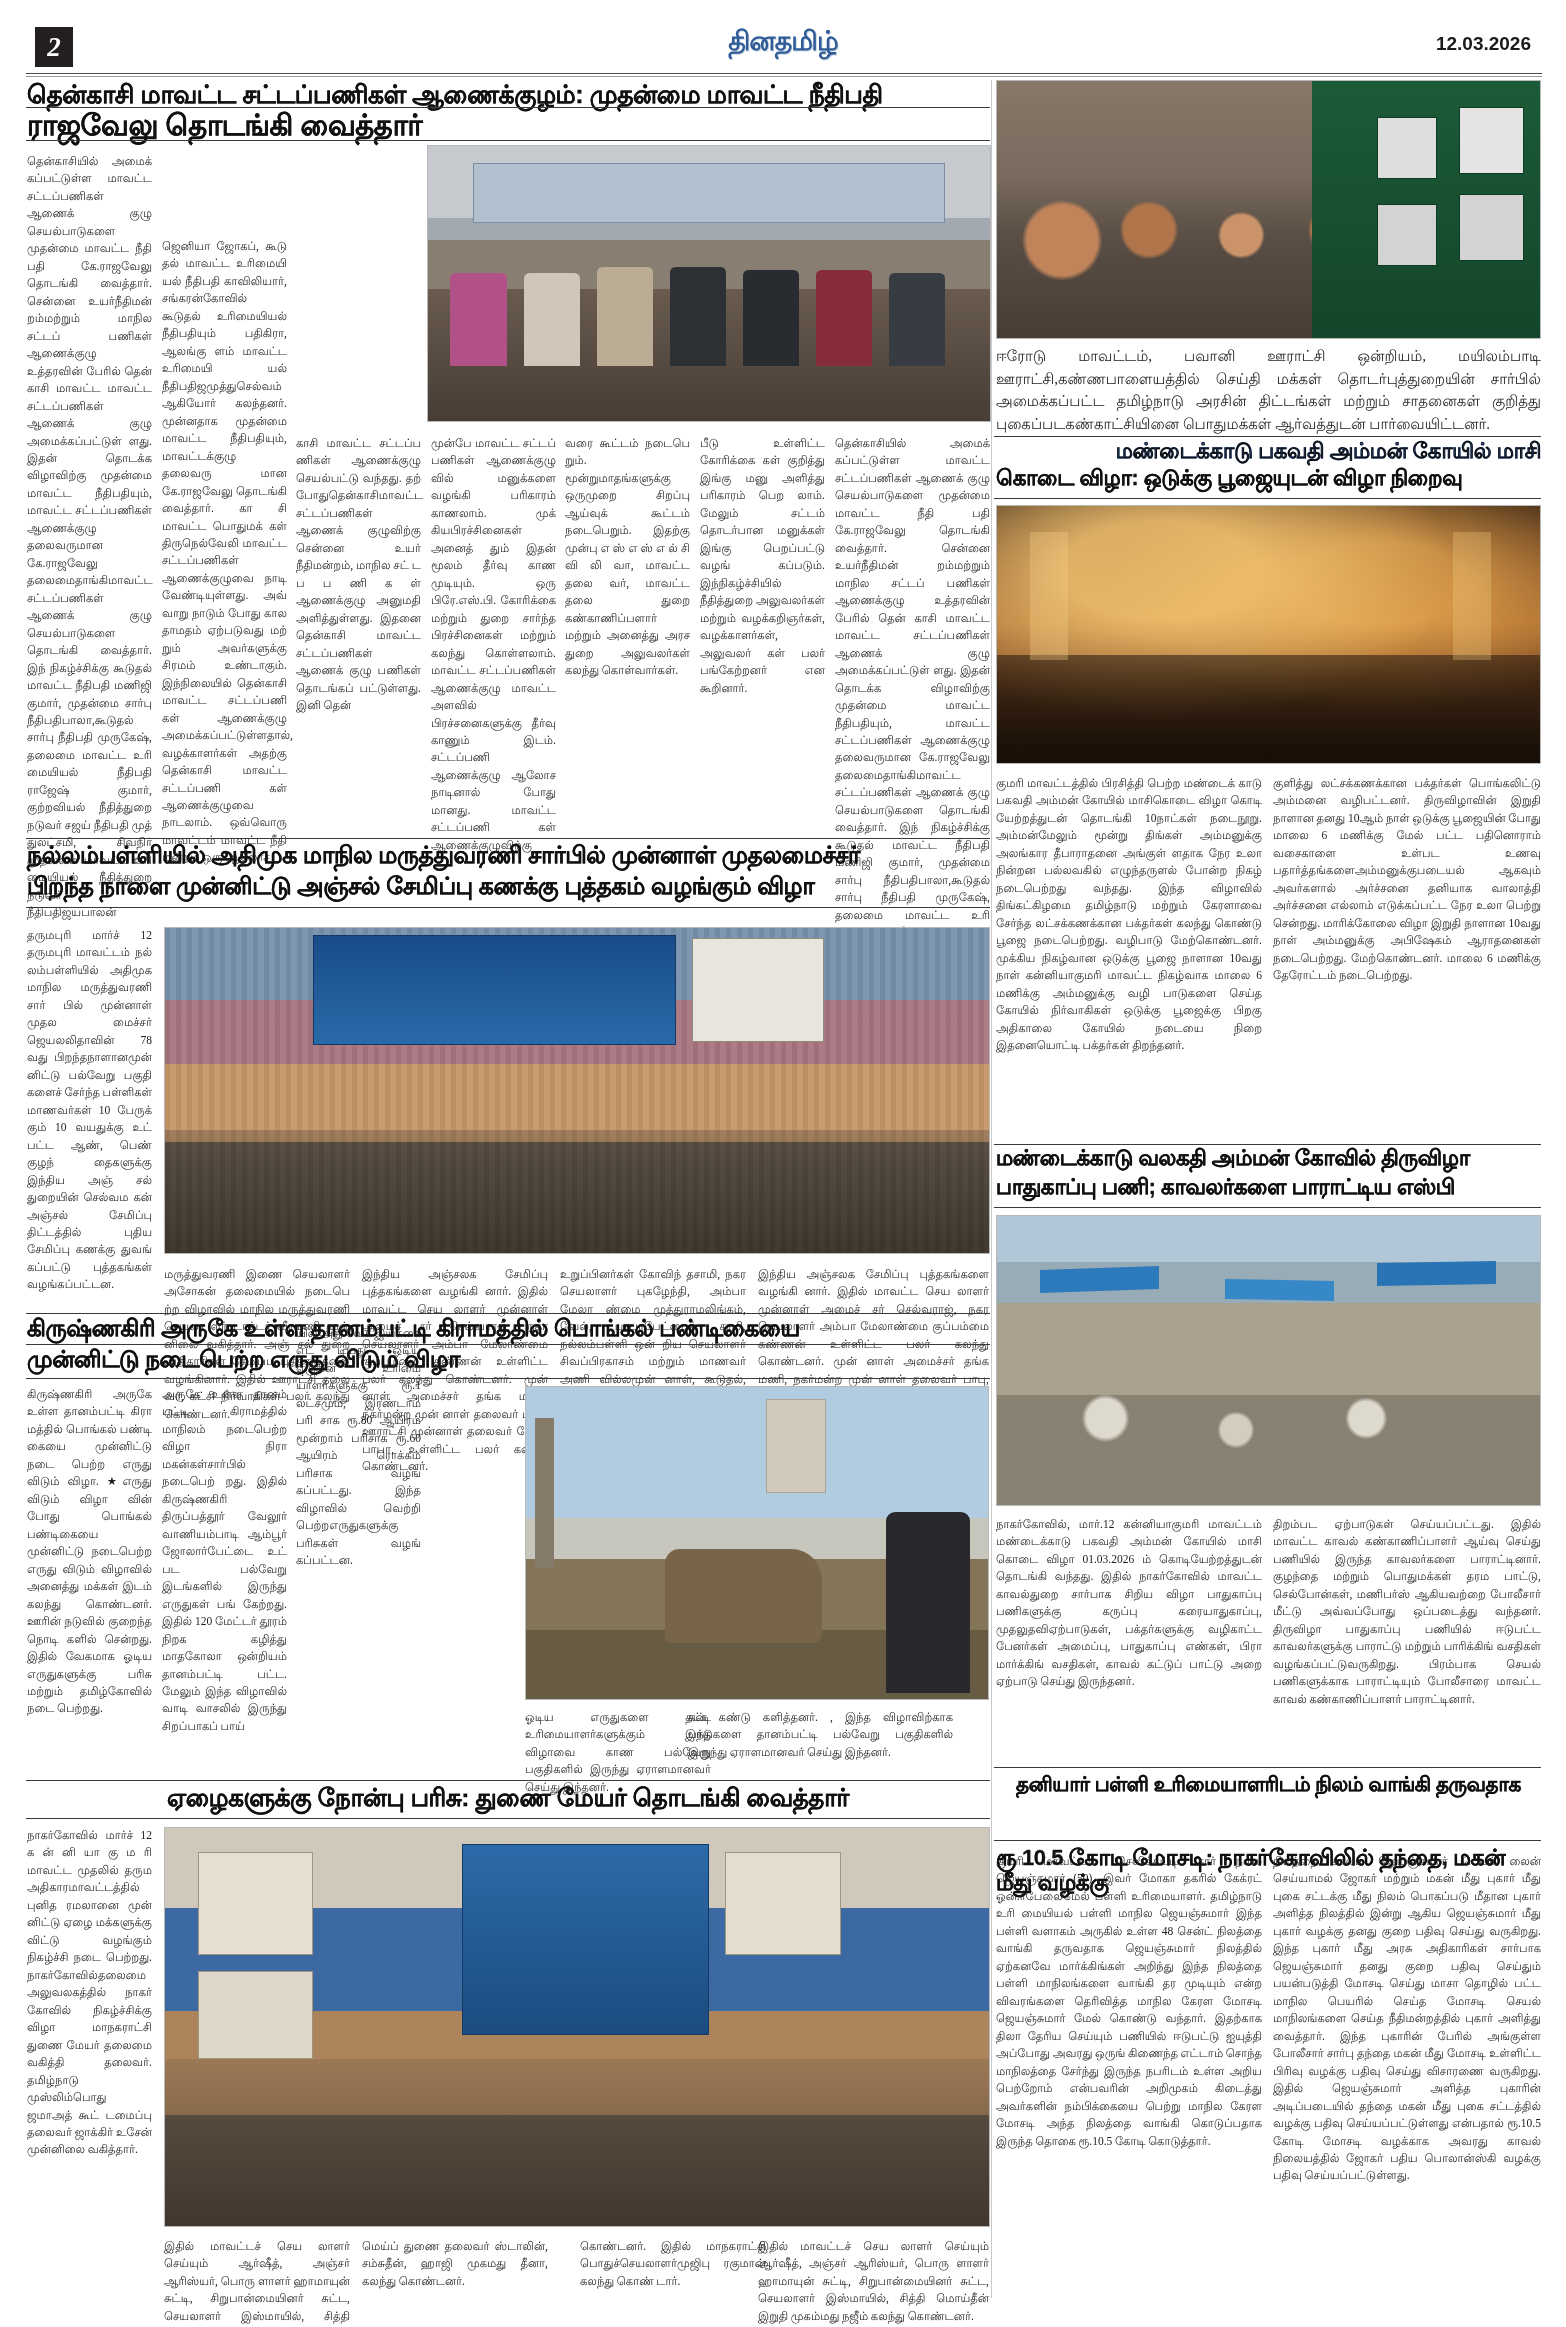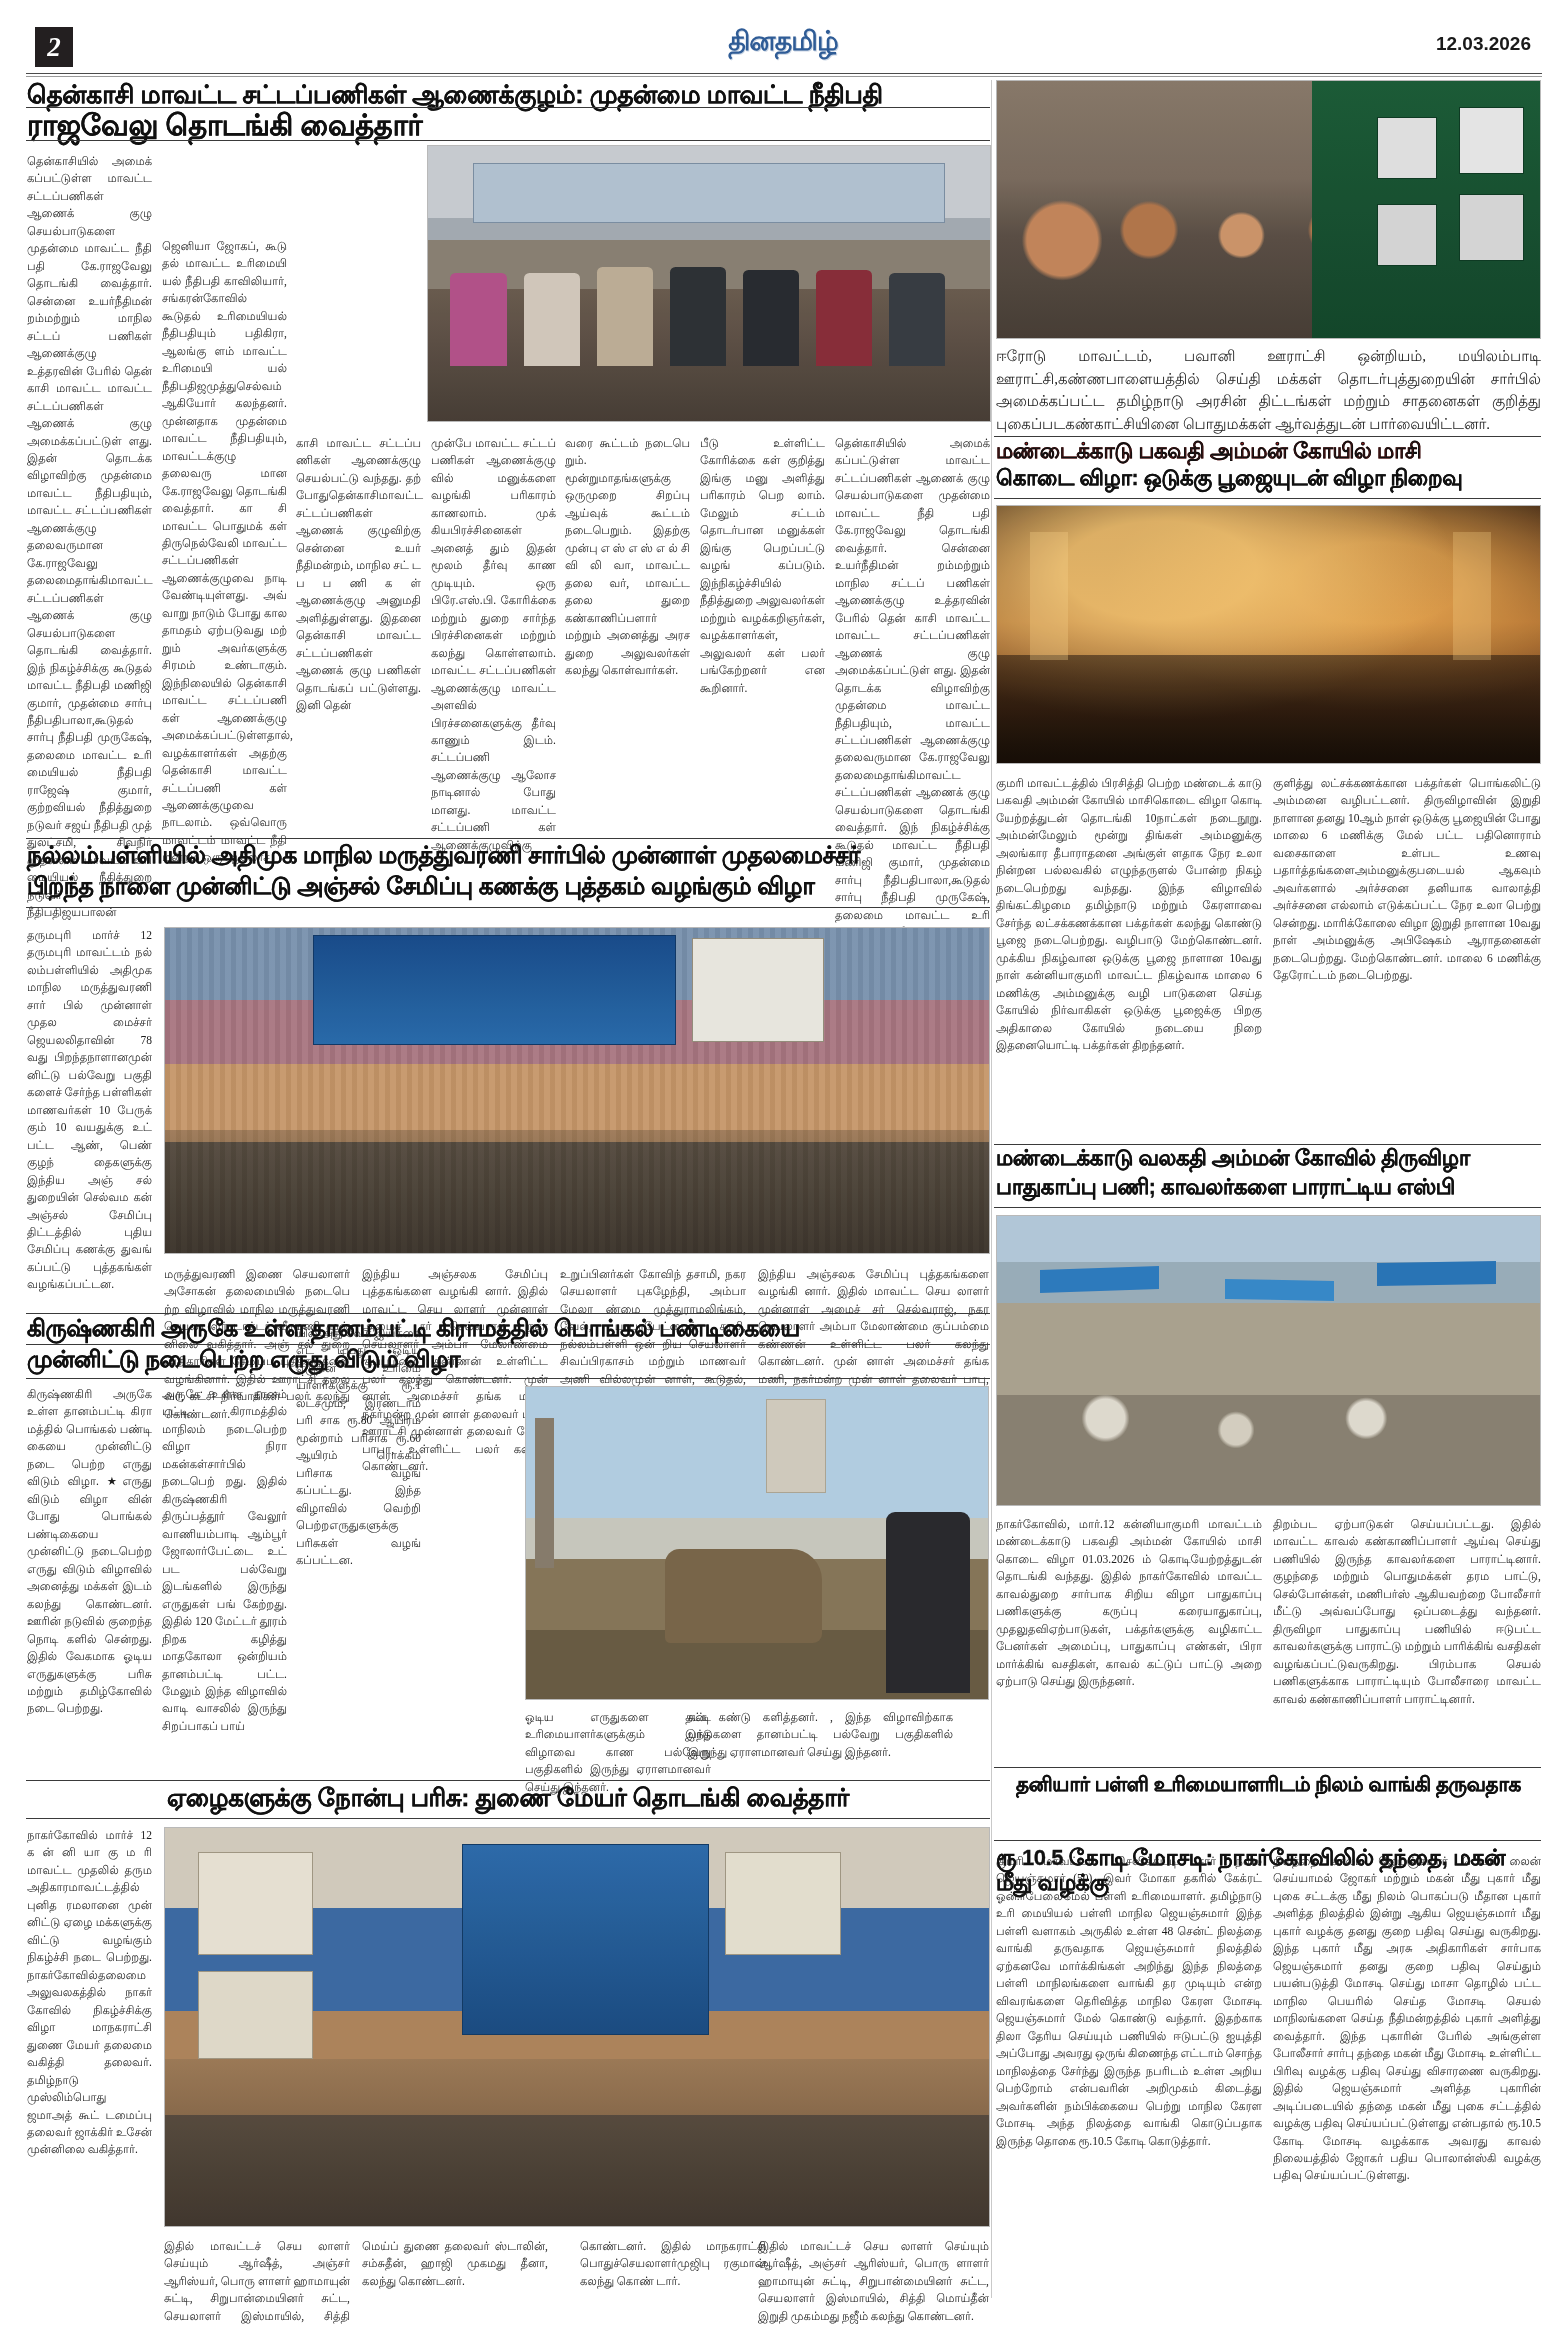--- a/index.html
+++ b/index.html
@@ -149,21 +149,21 @@
   <div style="position:absolute;right:3%;top:10%;width:12%;height:26%;background:#eee;border:1.8px solid #0f3d25;"></div>
   <div style="position:absolute;right:3%;top:44%;width:12%;height:26%;background:#ddd;border:1.8px solid #0f3d25;"></div>
   <div style="position:absolute;right:19%;top:14%;width:11%;height:24%;background:#e8e8e8;border:1.8px solid #0f3d25;"></div>
   <div style="position:absolute;right:19%;top:48%;width:11%;height:24%;background:#dcdcdc;border:1.8px solid #0f3d25;"></div>
   <div class="tint"></div>
 </div>
 <div class="cap" style="position:absolute;left:996px;top:345px;width:545px;">ஈரோடு மாவட்டம், பவானி ஊராட்சி ஒன்றியம், மயிலம்பாடி ஊராட்சி,கண்ணபாளையத்தில் செய்தி மக்கள் தொடர்புத்துறையின் சார்பில் அமைக்கப்பட்ட தமிழ்நாடு அரசின் திட்டங்கள் மற்றும் சாதனைகள் குறித்து புகைப்படகண்காட்சியினை பொதுமக்கள் ஆர்வத்துடன் பார்வையிட்டனர்.</div>
 
 <div>
   <div style="position:absolute;left:994px;top:436px;width:547px;" class="rule"></div>
-  <div class="hl" style="position:absolute;left:996px;top:440px;width:545px;font-size:21.4px;color:#b91c1c;">மண்டைக்காடு பகவதி அம்மன் கோயில் மாசி</div>
+  <div class="hl" style="position:absolute;left:996px;top:440px;width:545px;font-size:21.4px;color:#3b82f6;text-align:right;">மண்டைக்காடு பகவதி அம்மன் கோயில் மாசி</div>
   <div class="hl" style="position:absolute;left:996px;top:467px;width:545px;font-size:21.4px;">கொடை விழா: ஒடுக்கு பூஜையுடன் விழா நிறைவு</div>
   <div style="position:absolute;left:994px;top:498px;width:547px;" class="rule"></div>
 
   <div class="photo ph-temple" style="left:996px;top:505px;width:545px;height:259px;">
     <div style="position:absolute;left:0;top:58%;width:100%;height:42%;background:linear-gradient(180deg,rgba(40,26,16,.55),rgba(20,12,6,.85));"></div>
     <div style="position:absolute;left:6%;top:10%;width:7%;height:50%;background:rgba(255,215,140,.35);"></div>
     <div style="position:absolute;left:84%;top:10%;width:7%;height:50%;background:rgba(255,215,140,.30);"></div>
     <div class="tint"></div>
   </div>
 

